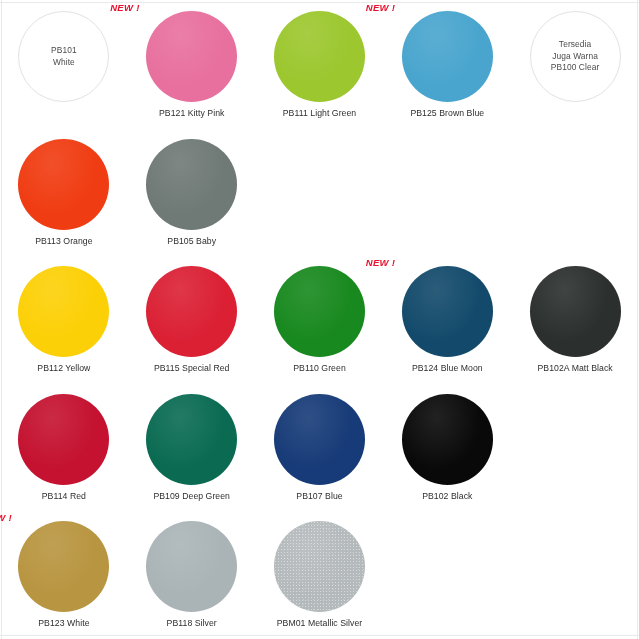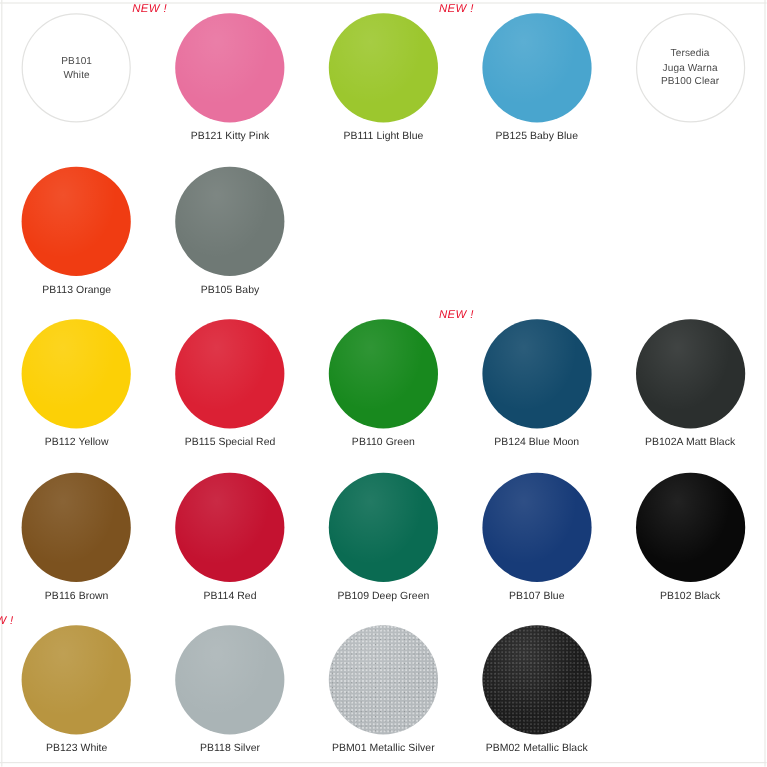--- a/index.html
+++ b/index.html
@@ -106,21 +106,21 @@
     text-align: left;
     letter-spacing: 0.05px;
     white-space: nowrap;
   }
 
   .new-badge {
     position: absolute;
     left: -36px;
     top: -9px;
     font-size: 9.5px;
-    font-weight: normal;
+    font-weight: bold;
     font-style: italic;
     color: #e8112d;
     letter-spacing: 0.3px;
     white-space: nowrap;
   }
 
   
   .speckle {
     position: absolute;
     left: 0;
@@ -187,30 +187,30 @@
             <div class="new-badge">NEW !</div>
           </div>
           <div class="caption">PB121 Kitty Pink</div>
         </div>
         <div class="cell">
           <div class="swatch-wrap">
             <div class="swatch" style="background: rgb(156, 199, 46);">
               <div class="sheen"></div>
             </div>
           </div>
-          <div class="caption">PB111 Light Blue</div>
+          <div class="caption">PB111 Light Green</div>
         </div>
         <div class="cell">
           <div class="swatch-wrap">
             <div class="swatch" style="background: rgb(73, 165, 206);">
               <div class="sheen"></div>
             </div>
             <div class="new-badge">NEW !</div>
           </div>
-          <div class="caption">PB125 Baby Blue</div>
+          <div class="caption">PB125 Brown Blue</div>
         </div>
         <div class="cell">
           <div class="swatch-wrap">
             <div class="swatch outline">
               <div class="inner-label">Tersedia
 Juga Warna
 PB100 Clear</div>
             </div>
           </div>
           <div class="caption"></div>
@@ -273,28 +273,20 @@
             <div class="swatch" style="background: rgb(43, 47, 46);">
               <div class="sheen"></div>
             </div>
           </div>
           <div class="caption">PB102A Matt Black</div>
         </div>
       </div>
       <div class="row">
         <div class="cell">
           <div class="swatch-wrap">
-            <div class="swatch" style="background: rgb(124, 82, 31);">
-              <div class="sheen"></div>
-            </div>
-          </div>
-          <div class="caption">PB116 Brown</div>
-        </div>
-        <div class="cell">
-          <div class="swatch-wrap">
             <div class="swatch" style="background: rgb(196, 18, 48);">
               <div class="sheen"></div>
             </div>
           </div>
           <div class="caption">PB114 Red</div>
         </div>
         <div class="cell">
           <div class="swatch-wrap">
             <div class="swatch" style="background: rgb(10, 107, 82);">
               <div class="sheen"></div>
@@ -338,26 +330,17 @@
           <div class="caption">PB118 Silver</div>
         </div>
         <div class="cell">
           <div class="swatch-wrap">
             <div class="swatch" style="background: rgb(180, 185, 188);">
               <div class="sheen"></div>
               <div class="speckle"></div>
             </div>
           </div>
           <div class="caption">PBM01 Metallic Silver</div>
-        </div>
-        <div class="cell">
-          <div class="swatch-wrap">
-            <div class="swatch" style="background: rgb(28, 28, 28);">
-              <div class="sheen"></div>
-              <div class="speckle dark"></div>
-            </div>
-          </div>
-          <div class="caption">PBM02 Metallic Black</div>
         </div>
         <div class="cell empty"></div>
       </div>
     </div>
 </div>
 
 </body></html>

